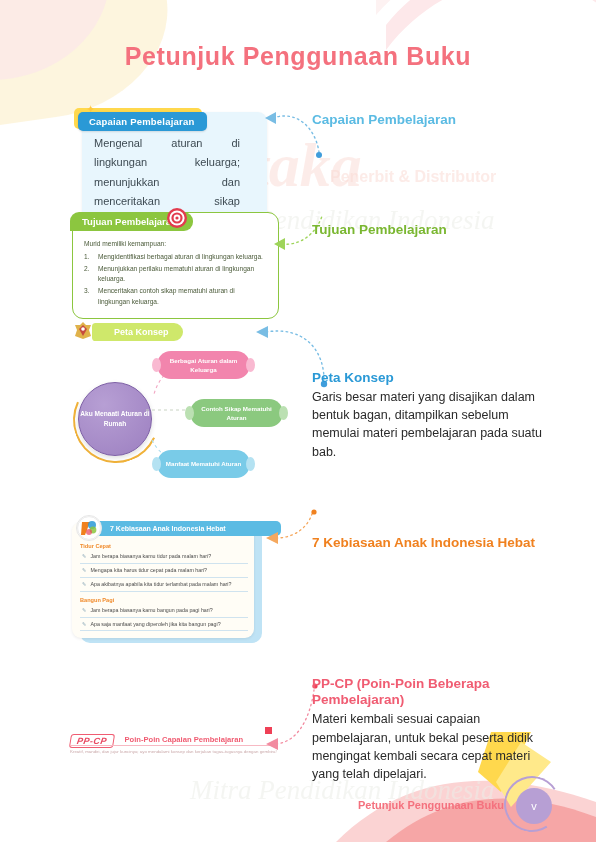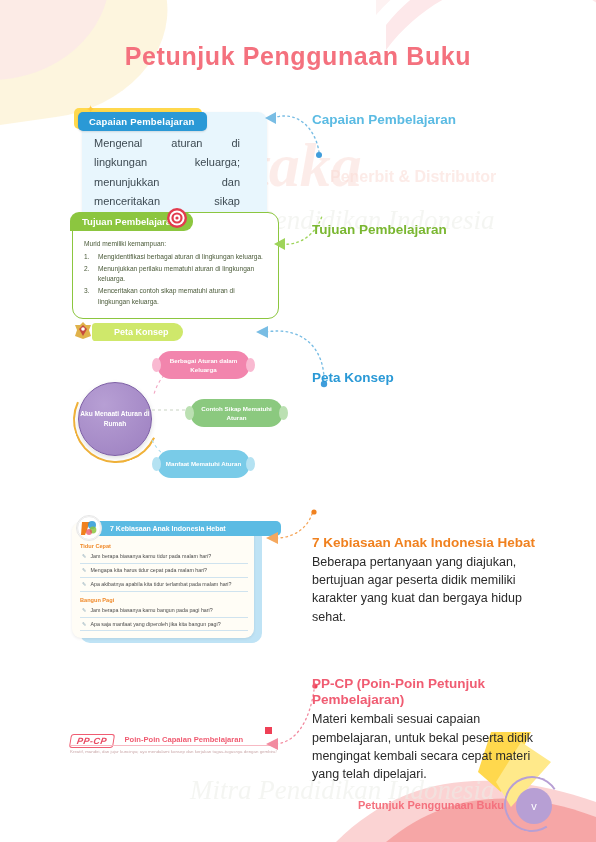--- a/index.html
+++ b/index.html
@@ -327,20 +327,21 @@
   <span>Contoh Sikap Mematuhi Aturan</span>
 </div>
 <div class="node node-c">
   <span class="ear" style="left:-5px;"></span>
   <span class="ear" style="right:-5px;"></span>
   <span>Manfaat Mematuhi Aturan</span>
 </div>
 
 <div class="right-col" style="left:312px;top:370px;">
   <p class="rc-head" style="color:#2a99d6;">Peta Konsep</p>
+  <p class="rc-body">Garis besar materi yang disajikan dalam bentuk bagan, ditampilkan sebelum memulai materi pembelajaran pada suatu bab.</p>
 </div>
 
 <div class="kb-shadow"></div>
 <div class="kb-card"></div>
 <div class="kb-header">7 Kebiasaan Anak Indonesia Hebat</div>
 <svg class="kb-logo" viewBox="0 0 24 24">
   <circle cx="12" cy="12" r="11.4" fill="#fff" stroke="#dedede" stroke-width=".6"></circle>
   <path d="M5,6 L13,6 L8,19 L4,19 Z" fill="#f0811f"></path>
   <circle cx="15" cy="9" r="4" fill="#2a99d6" opacity=".85"></circle>
   <circle cx="16" cy="14" r="3.4" fill="#8cc63f" opacity=".85"></circle>
@@ -373,37 +374,36 @@
 </div>
 
 <svg class="connector" style="left:258px;top:508px;width:62px;height:46px;" viewBox="0 0 62 46">
   <path d="M18,30 C38,30 50,18 54,6" stroke="#f5a85e" stroke-width="1.3" fill="none" stroke-dasharray="1.6 3.4" stroke-linecap="round"></path>
   <polygon points="8,30 20,24 20,36" fill="#f5a85e"></polygon>
   <circle cx="56" cy="4" r="2.6" fill="#f0811f"></circle>
 </svg>
 
 <div class="right-col" style="left:312px;top:535px;">
   <p class="rc-head" style="color:#f0811f;">7 Kebiasaan Anak Indonesia Hebat</p>
-  <p class="rc-body">Beberapa pertanyaan yang diajukan, bertujuan agar peserta didik memiliki karakter yang kuat dan bergaya hidup sehat.</p>
 </div>
 
 <div class="ppcp-bar">
   <span class="ppcp-badge">PP-CP</span>
   <span class="ppcp-title">Poin-Poin Capaian Pembelajaran</span>
 </div>
 <div class="ppcp-line"></div>
 <div class="ppcp-corner"></div>
 <div class="ppcp-sub">Kreatif, mandiri, dan jujur kuncinya; ayo mendalami konsep dan kerjakan tugas-tugasnya dengan gembira!</div>
 
 <svg class="connector" style="left:262px;top:678px;width:62px;height:78px;" viewBox="0 0 62 78">
   <path d="M14,66 C36,64 48,40 52,12" stroke="#f28ba0" stroke-width="1.3" fill="none" stroke-dasharray="1.6 3.4" stroke-linecap="round"></path>
   <polygon points="4,66 16,60 16,72" fill="#f28ba0"></polygon>
   <circle cx="53" cy="8" r="2.6" fill="#ef4056"></circle>
 </svg>
 
 <div class="right-col" style="left:312px;top:676px;">
-  <p class="rc-head" style="color:#f05c72;">PP-CP (Poin-Poin Petunjuk Pembelajaran)</p>
+  <p class="rc-head" style="color:#f05c72;">PP-CP (Poin-Poin Beberapa Pembelajaran)</p>
   <p class="rc-body">Materi kembali sesuai capaian pembelajaran, untuk bekal peserta didik mengingat kembali secara cepat materi yang telah dipelajari.</p>
 </div>
 
 <div class="footer-text">Petunjuk Penggunaan Buku</div>
 <div class="page-ring"></div>
 <div class="page-circle">v</div>
 
 </body></html>

